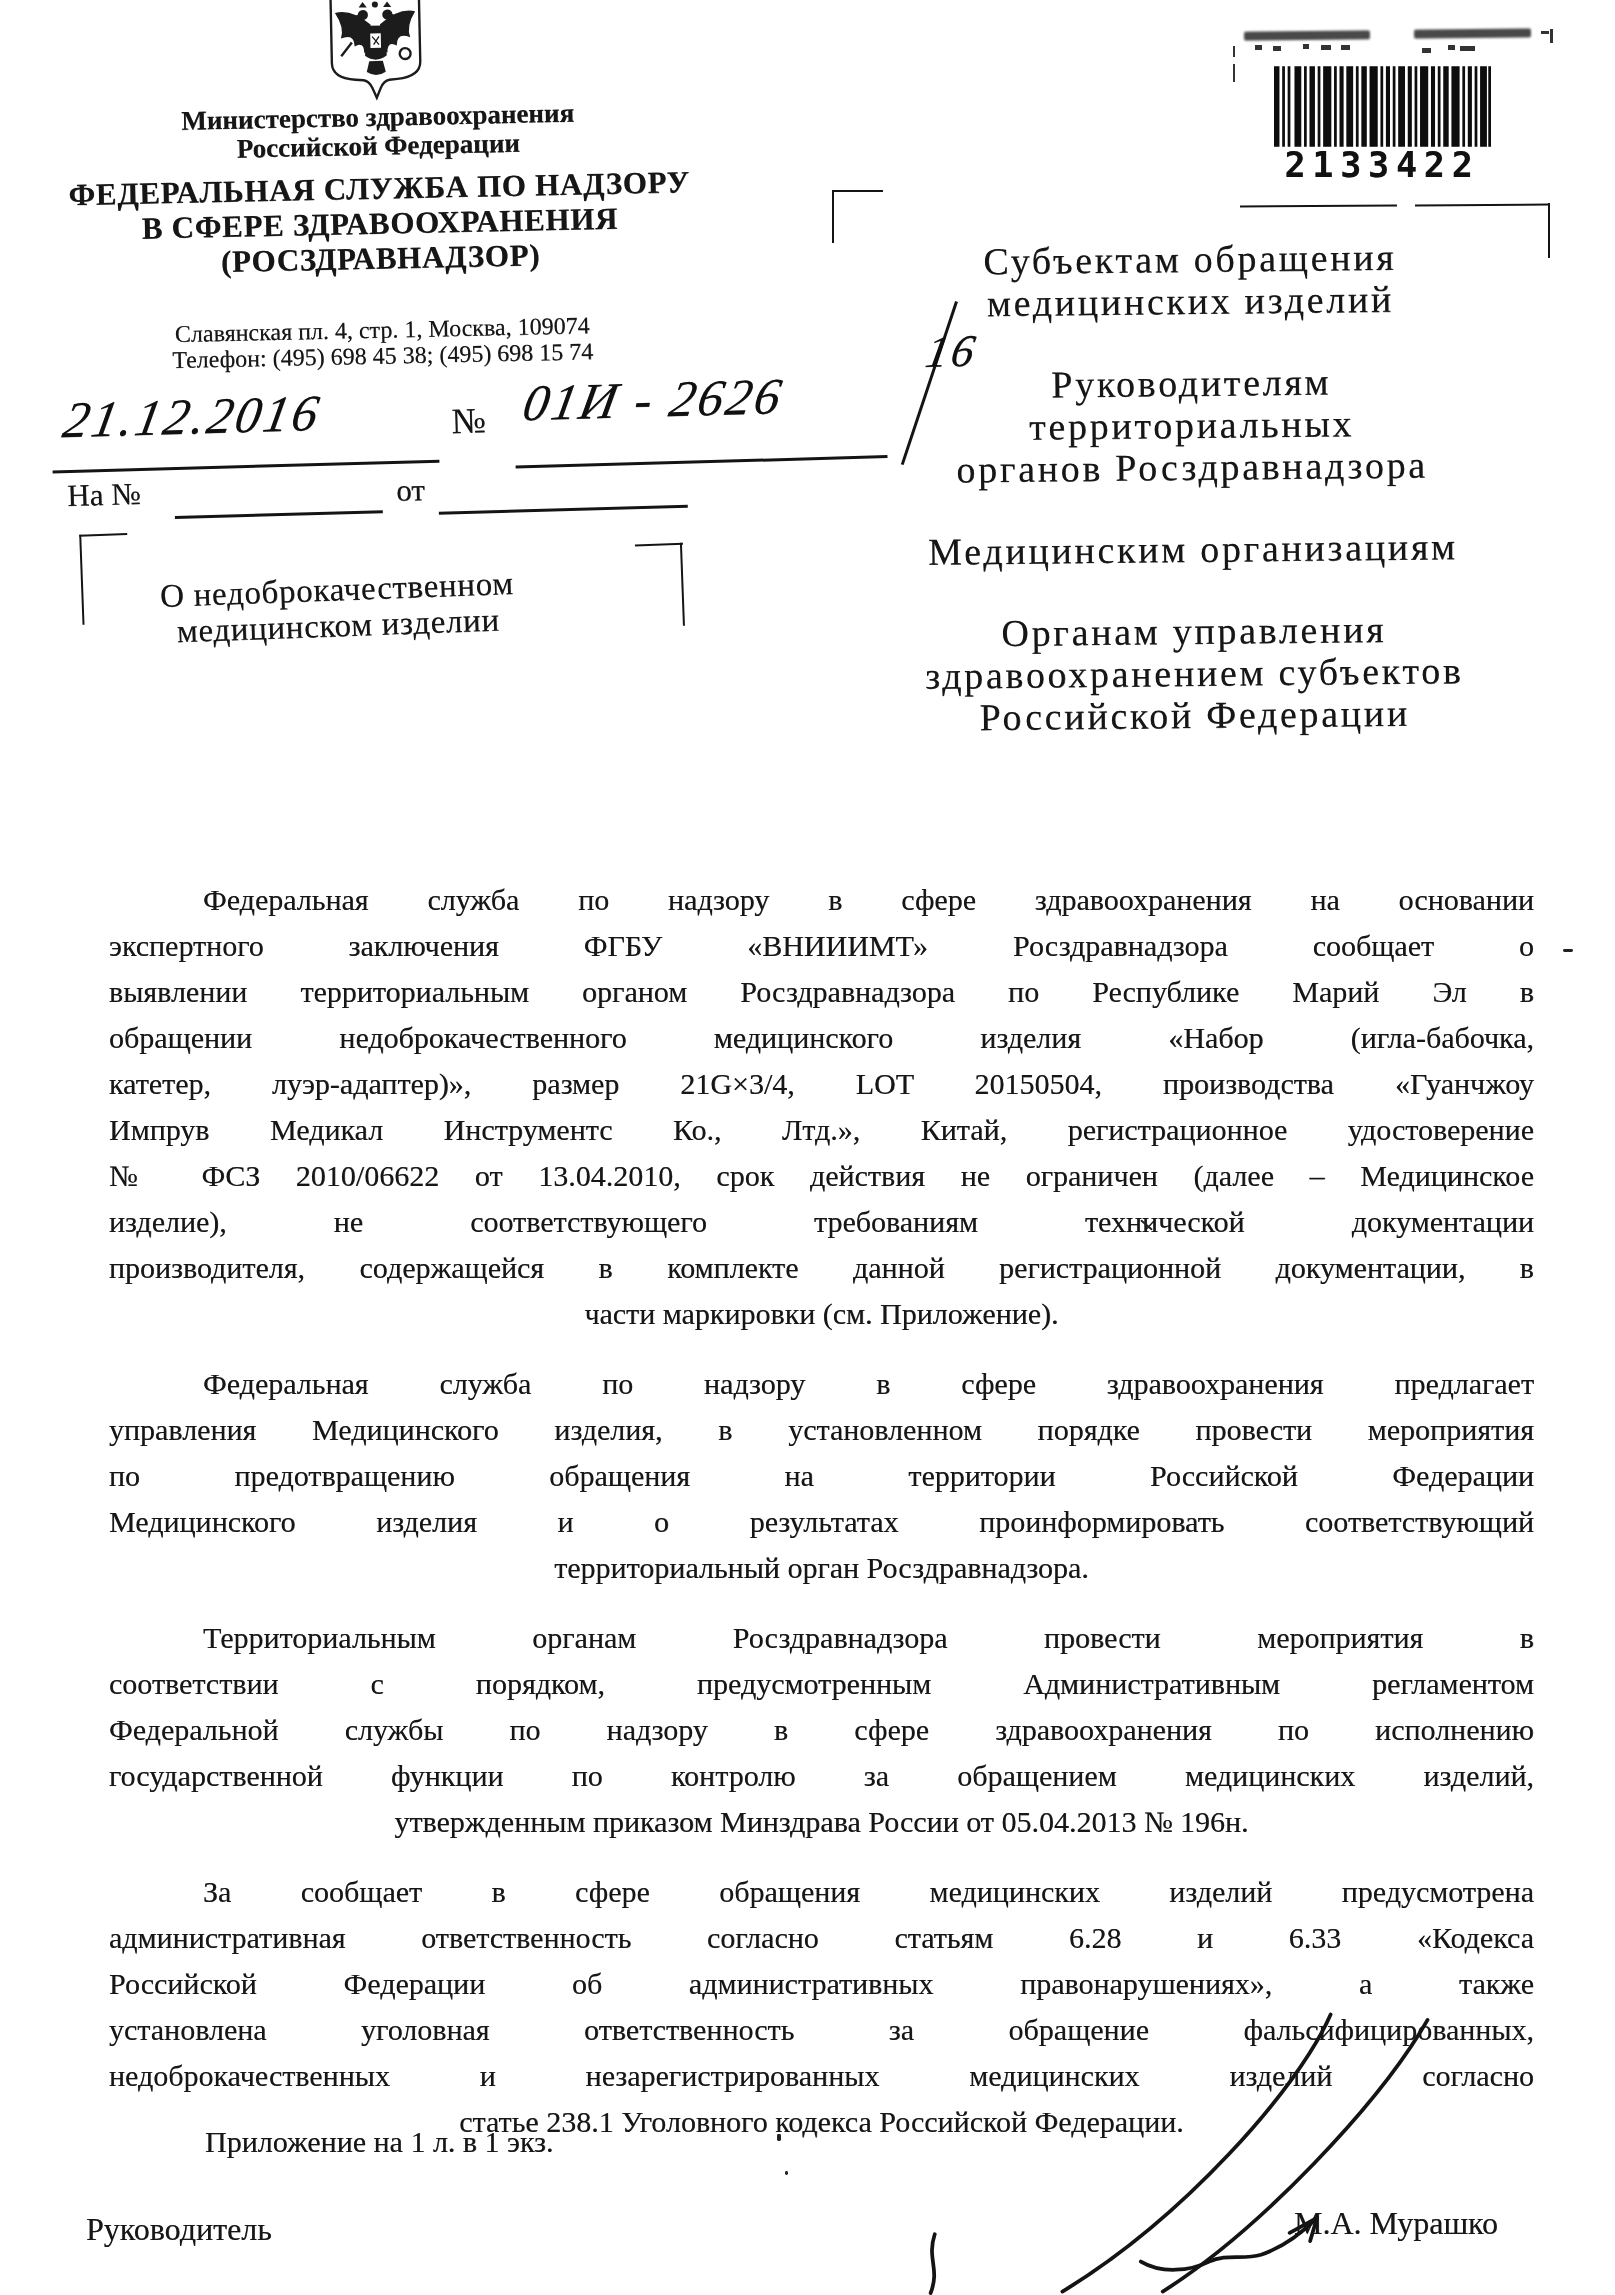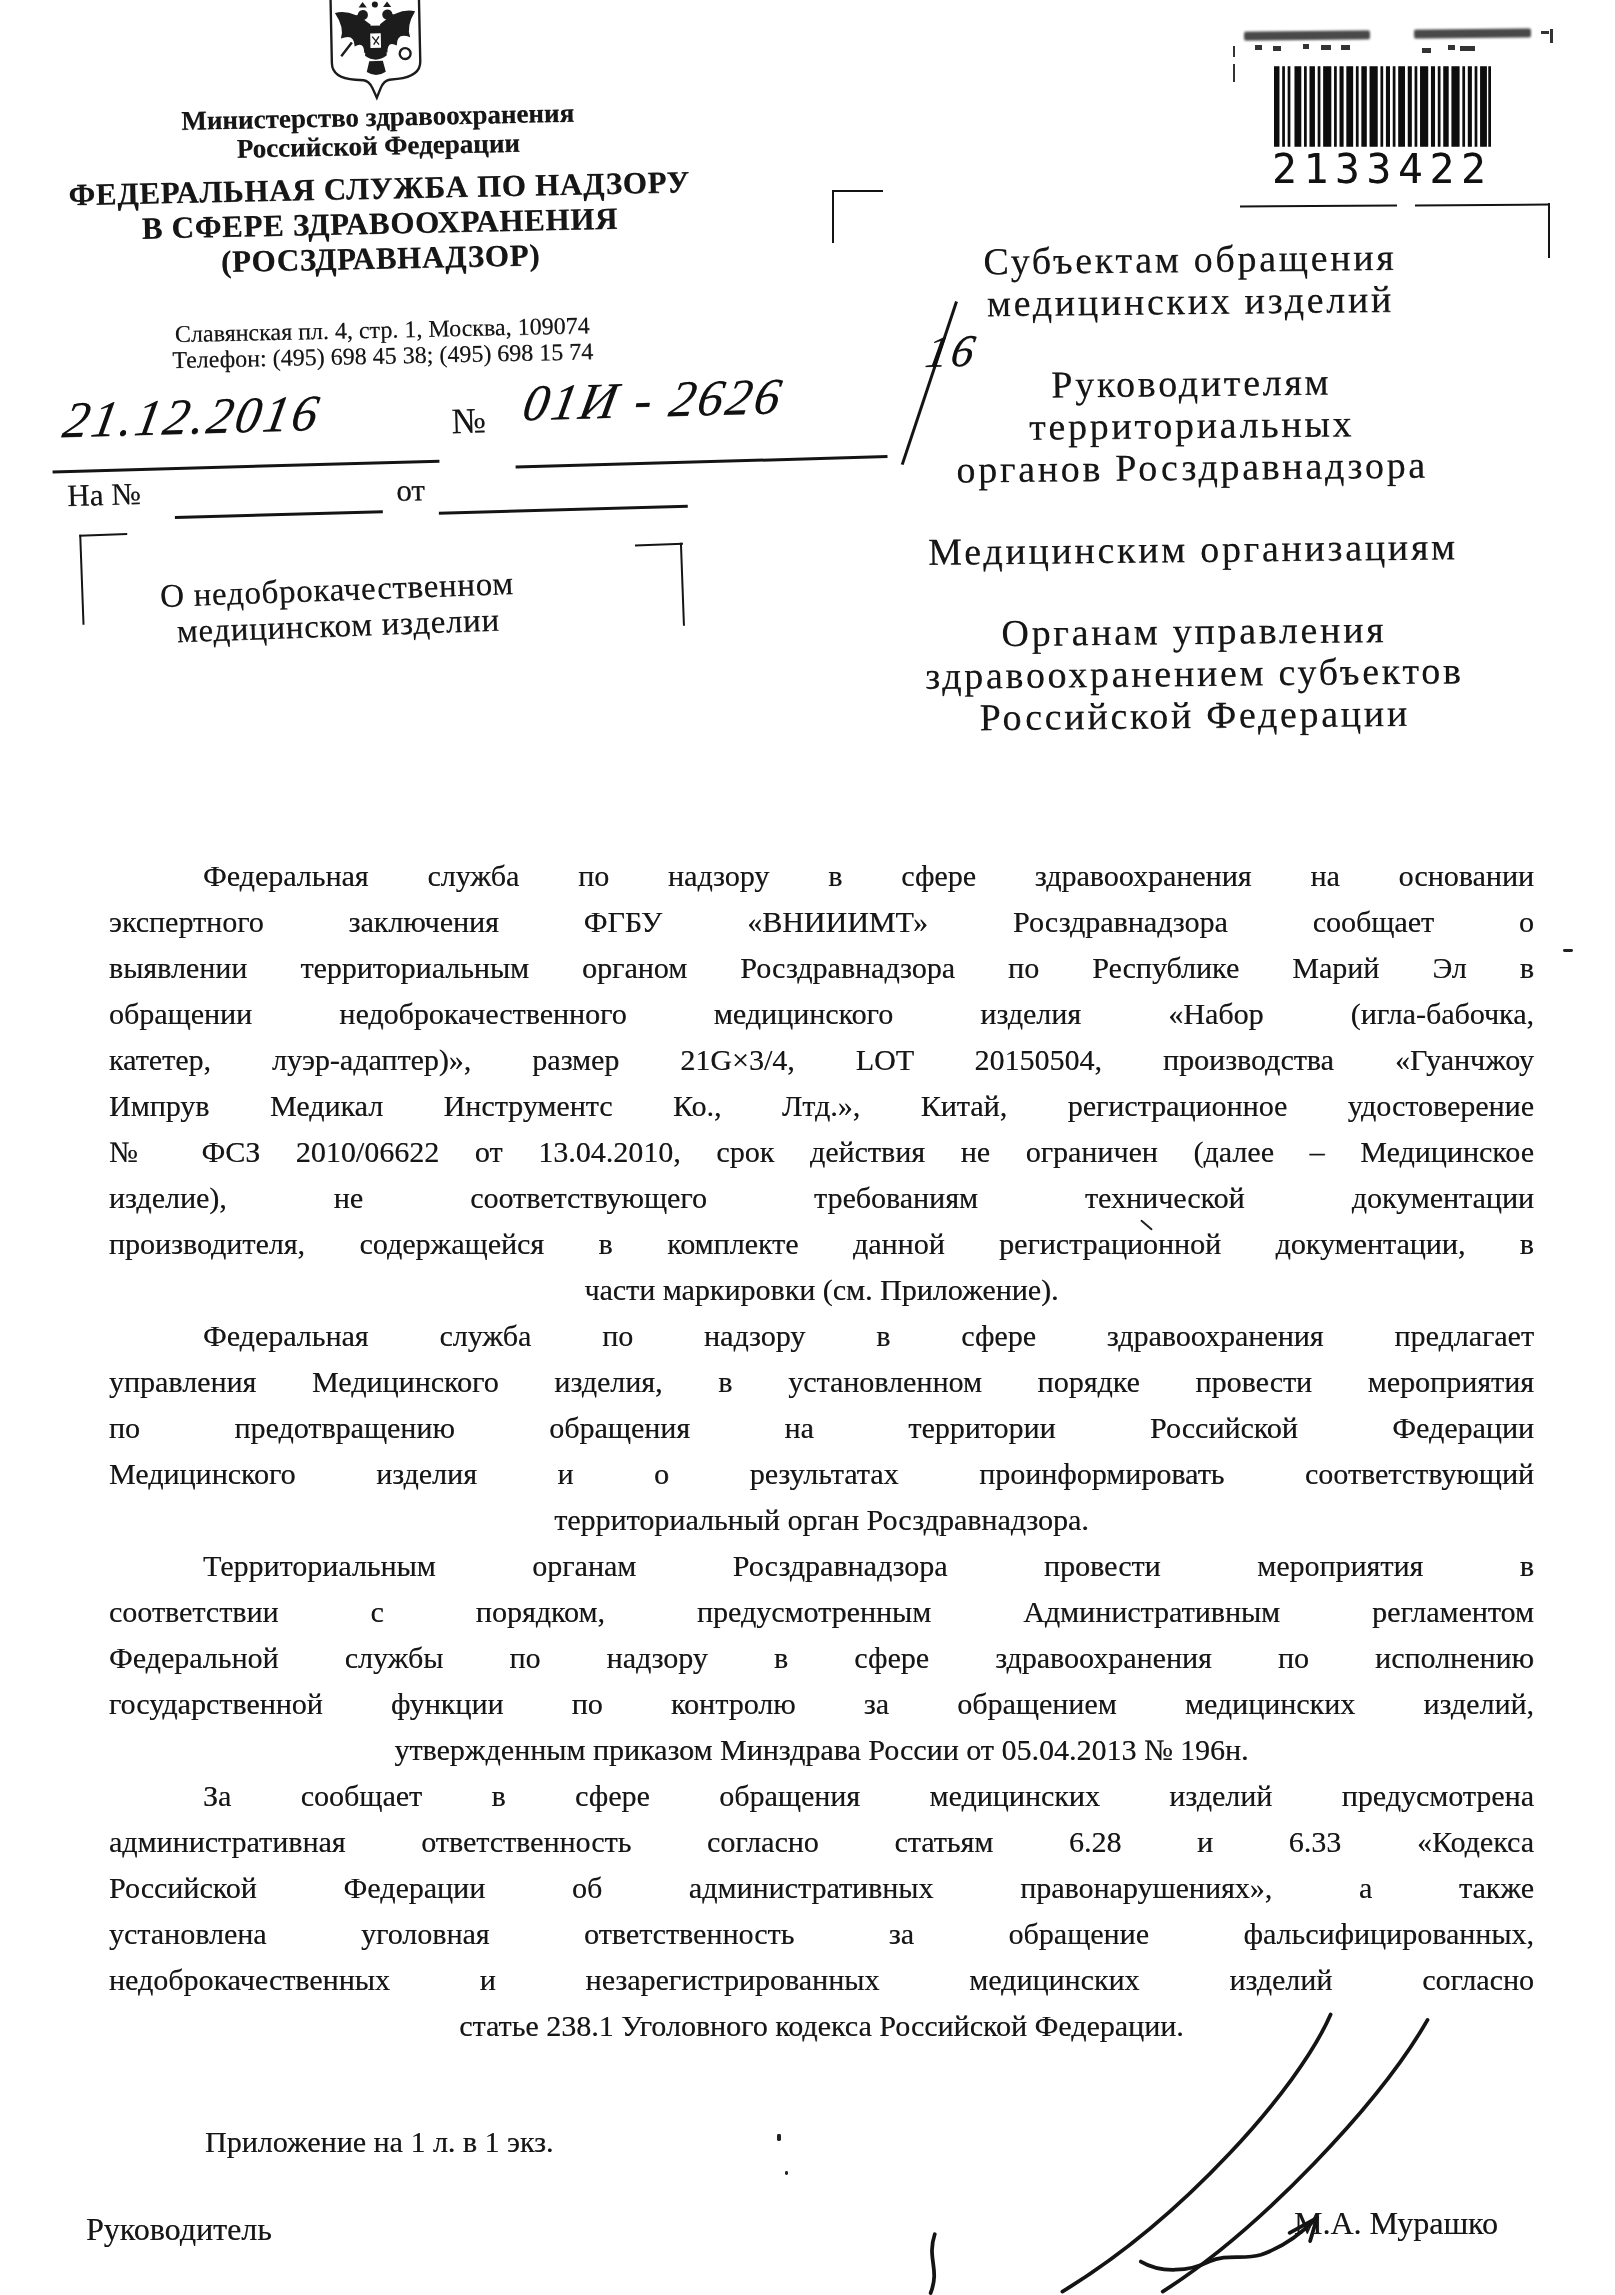--- a/index.html
+++ b/index.html
@@ -25,29 +25,29 @@
   .recip-block{margin-bottom:40px;text-align:center;}
   .recip-line{font-size:38px;line-height:42px;letter-spacing:2.7px;}
   
   .subject{position:absolute;left:75px;top:529px;width:519px;transform:rotate(-2.1deg);transform-origin:0 0;}
   .subject-line{font-size:33px;line-height:36px;text-align:center;letter-spacing:0.7px;}
   
   .bodytext{position:absolute;left:109px;top:855px;width:1425px;}
   .bl{font-size:30px;height:46px;line-height:42px;white-space:normal;}
   .jl{text-align:justify;text-align-last:justify;}
   .ll{text-align:center;}
-  .ind{text-indent:94px;}
+  .ind{text-indent:94px;margin-top:24px;}
   .attachment{position:absolute;left:205px;top:2105px;font-size:30px;margin-top:20px;}
   .signrow-label{position:absolute;left:86px;top:2211px;font-size:32px;}
   .signrow-name{position:absolute;left:1294px;top:2205px;font-size:32px;}
   
   .smudge{position:absolute;background:#2a2a2a;filter:blur(1px);opacity:.85;border-radius:2px;}
   .tick{position:absolute;background:#333;filter:blur(0.4px);}
   .barcode-num{position:absolute;left:1272px;top:145px;width:220px;text-align:center;
-    font-family:"DejaVu Sans Mono",monospace;font-size:41px;letter-spacing:6.8px;color:#111;}
+    font-family:"DejaVu Sans Mono",monospace;font-size:35px;letter-spacing:6.8px;color:#111;font-weight:bold;}
   .speck{position:absolute;background:#222;border-radius:1.4px;}
 </style>
 </head>
 <body>
 
 <div class="page">
 
   <div class="letterhead center">
     <svg class="abs" style="left:290px;top:2.7px;" width="102" height="104" viewBox="0 0 150 152">
       <path d="M10 2 V96 Q10 118 44 121 L56 122 Q64 123 69 134 L75 148 L81 134 Q86 123 94 122 L106 121 Q140 118 140 96 V2" fill="none" stroke="#1c1c1c" stroke-width="3.5"></path>

